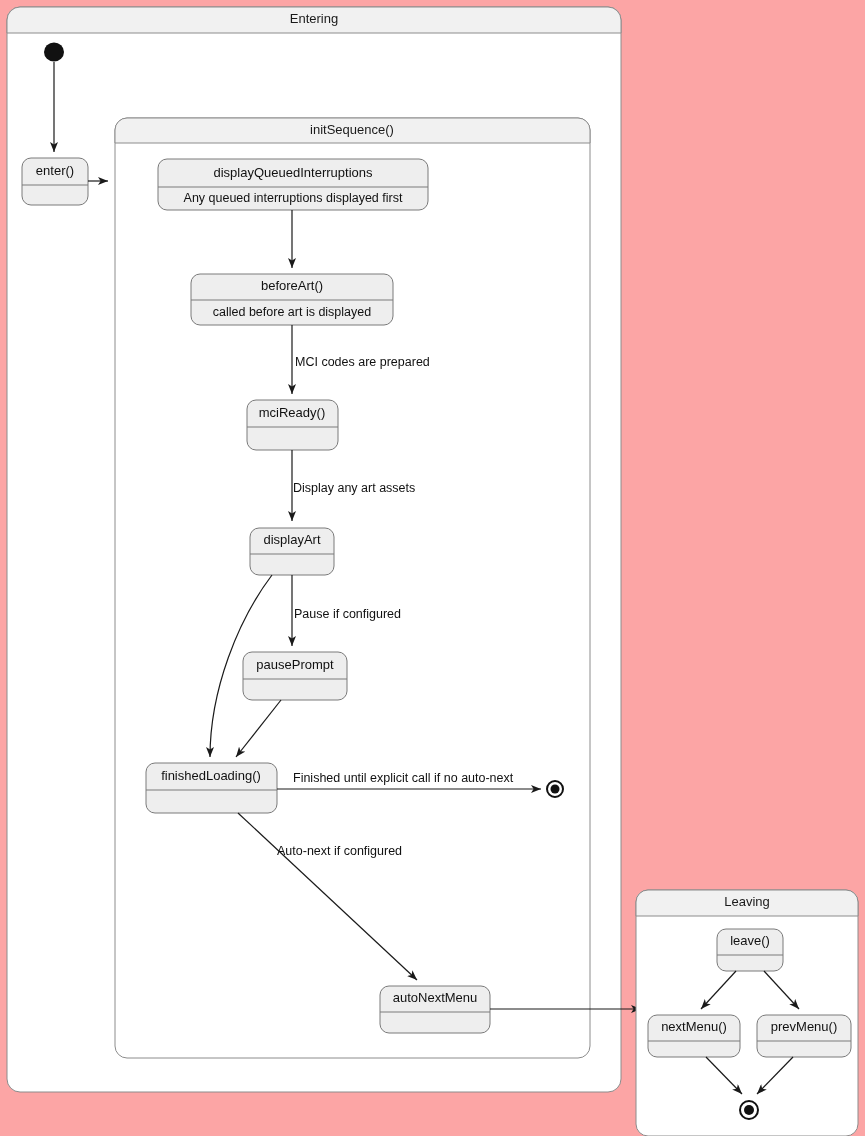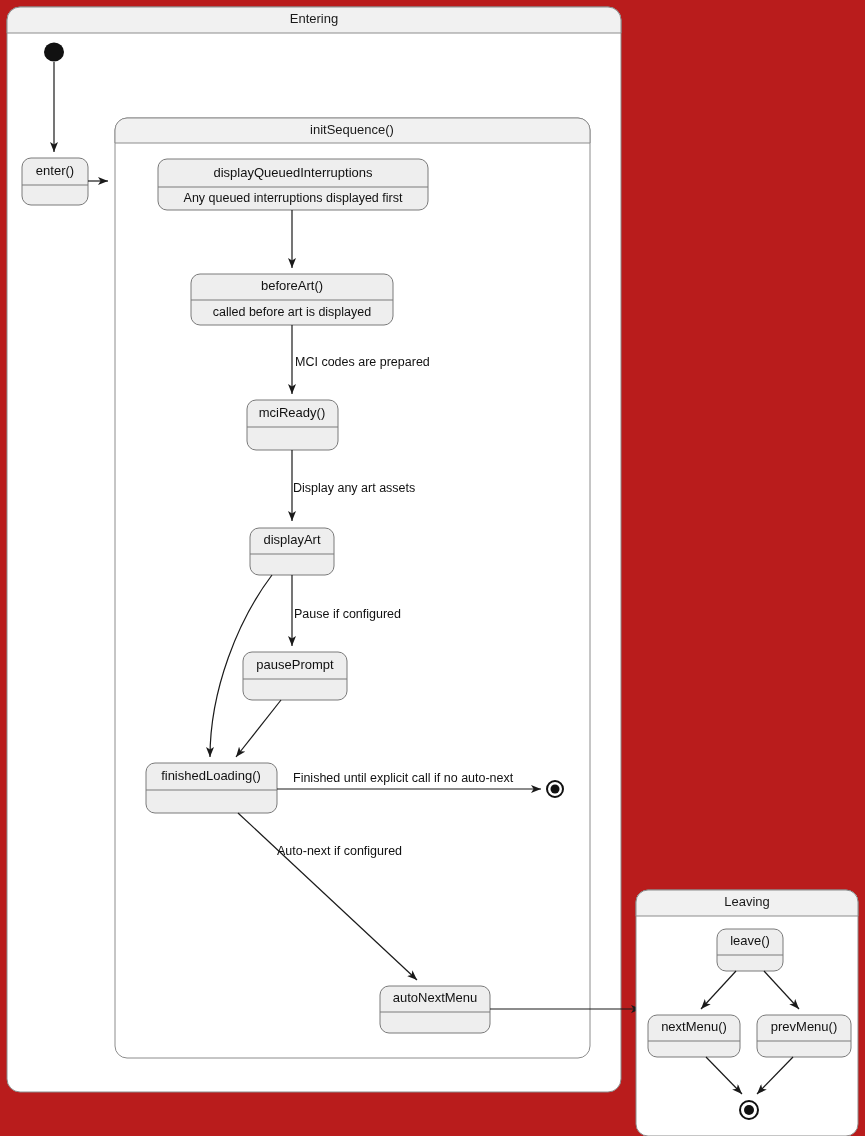--- a/index.html
+++ b/index.html
@@ -4,21 +4,21 @@
 <style>
   html, body {
     margin: 0;
     padding: 0;
     background: #ffffff;
   }
   #diagram-root {
     position: relative;
     width: 865px;
     height: 1136px;
-    background: #b91c1c;
+    background: #fca5a5;
     font-family: "Liberation Sans", sans-serif;
   }
   svg#uml-canvas {
     display: block;
     width: 865px;
     height: 1136px;
   }
   .composite-body {
     fill: #ffffff;
     stroke: #8c8c8c;

